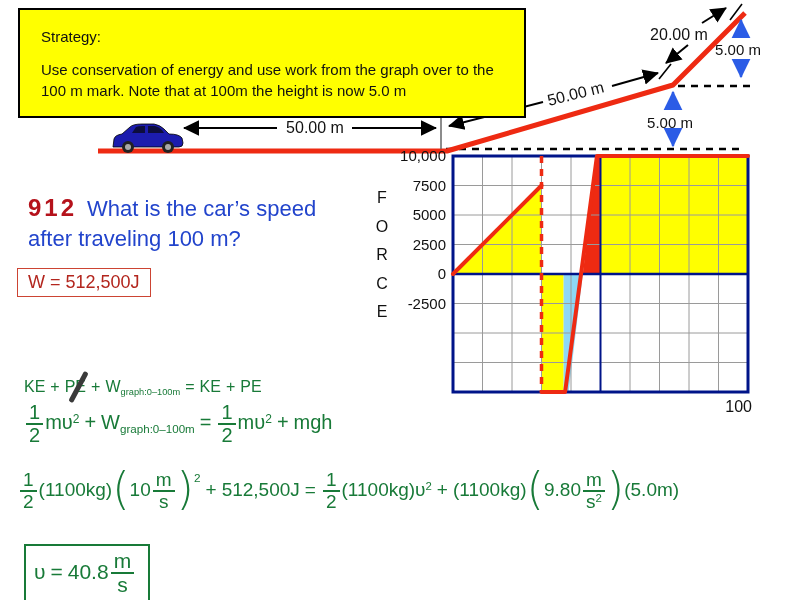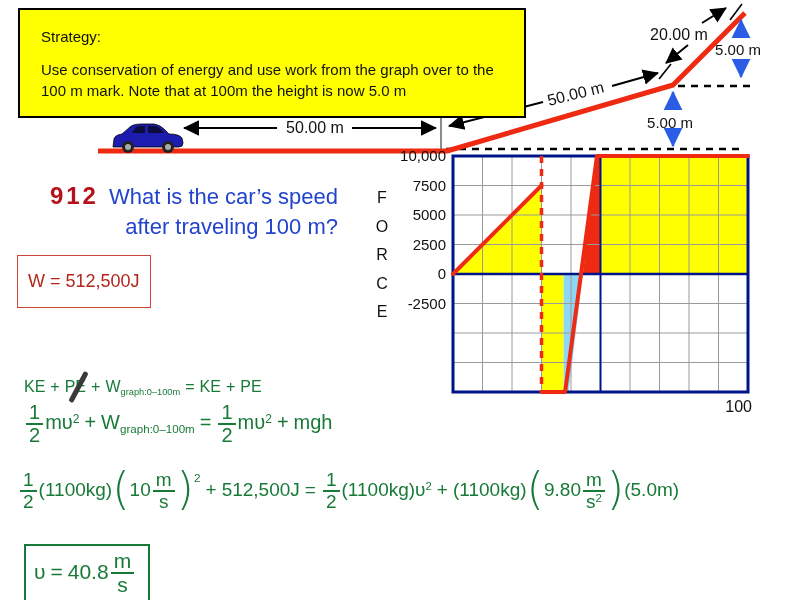--- a/index.html
+++ b/index.html
@@ -6,26 +6,26 @@
   #slide{position:relative;width:800px;height:600px;background:#fff;overflow:hidden;
          font-family:"Liberation Sans",sans-serif;}
   
   .strategy{position:absolute;left:18px;top:8px;width:488px;height:98px;
     background:#FFFF00;border:2px solid #000;padding:4px 8px;
     font-size:15px;line-height:1.36;color:#111;z-index:5;}
   .strategy p{margin:13px;}
   
   #hill{position:absolute;left:0;top:0;z-index:1;}
   
-  .question{position:absolute;left:28px;top:180px;width:310px;line-height:1.35;z-index:2;text-align:right;}
+  .question{position:absolute;left:28px;top:192px;width:310px;line-height:1.35;z-index:2;}
   .qnum{color:#B5121B;font-weight:bold;font-size:24px;letter-spacing:3px;margin-right:10px;}
   .qtext{color:#2244CC;font-size:22px;}
   
-  .workbox{position:absolute;left:17px;top:255px;border:1.5px solid #CC4433;
-    color:#B3261E;padding:15px 10px;font-size:18px;z-index:2;}
+  .workbox{position:absolute;left:17px;top:268px;border:1.5px solid #CC4433;
+    color:#B3261E;padding:3px 10px;font-size:18px;z-index:2;}
   
   .eq{position:absolute;color:#187A38;white-space:nowrap;z-index:2;}
   .eq .sp{margin:0 5px;}
   .eq sub{font-size:0.58em;vertical-align:-0.35em;line-height:1;}
   .eq sup{font-size:0.6em;vertical-align:0.55em;line-height:1;}
   .eq .bexp{font-size:0.62em;vertical-align:1.15em;line-height:1;}
   .sum{font-size:1.45em;line-height:1;vertical-align:-0.1em;}
   .frac{display:inline-block;vertical-align:middle;text-align:center;line-height:1.05;margin:0 2px;}
   .frac .fn{display:block;padding:0 3px;border-bottom:2px solid currentColor;}
   .frac .fd{display:block;padding:0 3px;}

